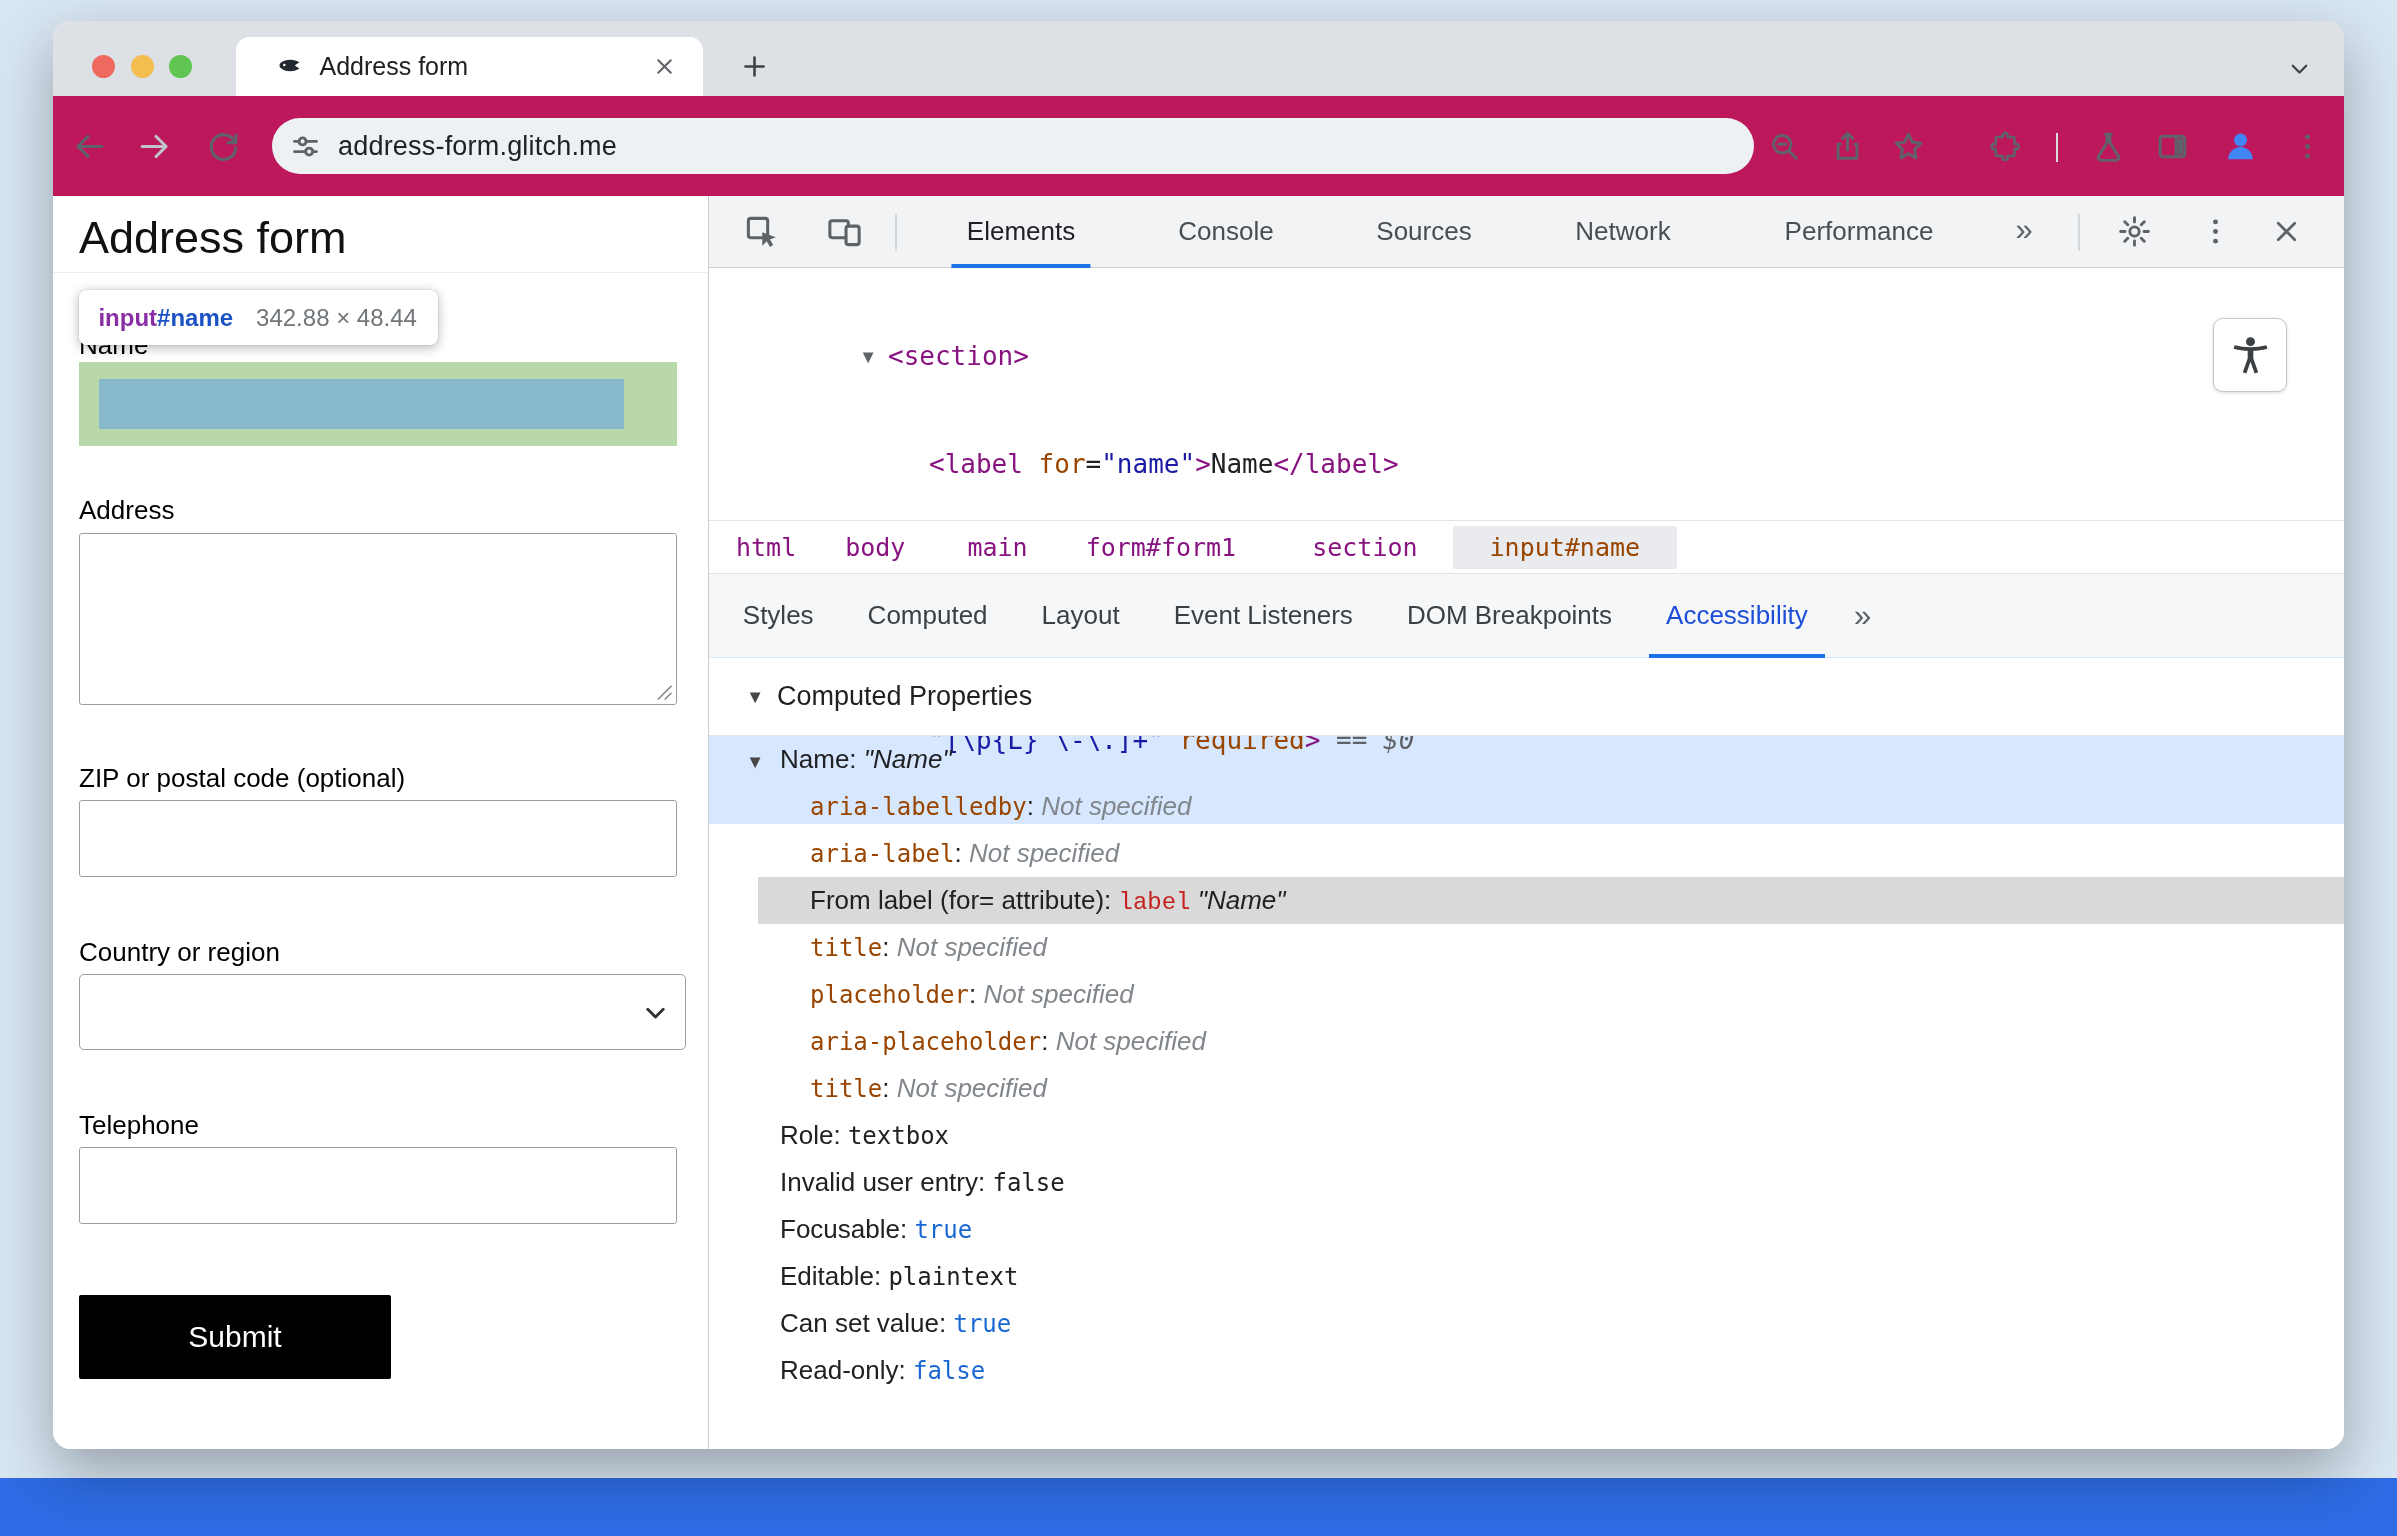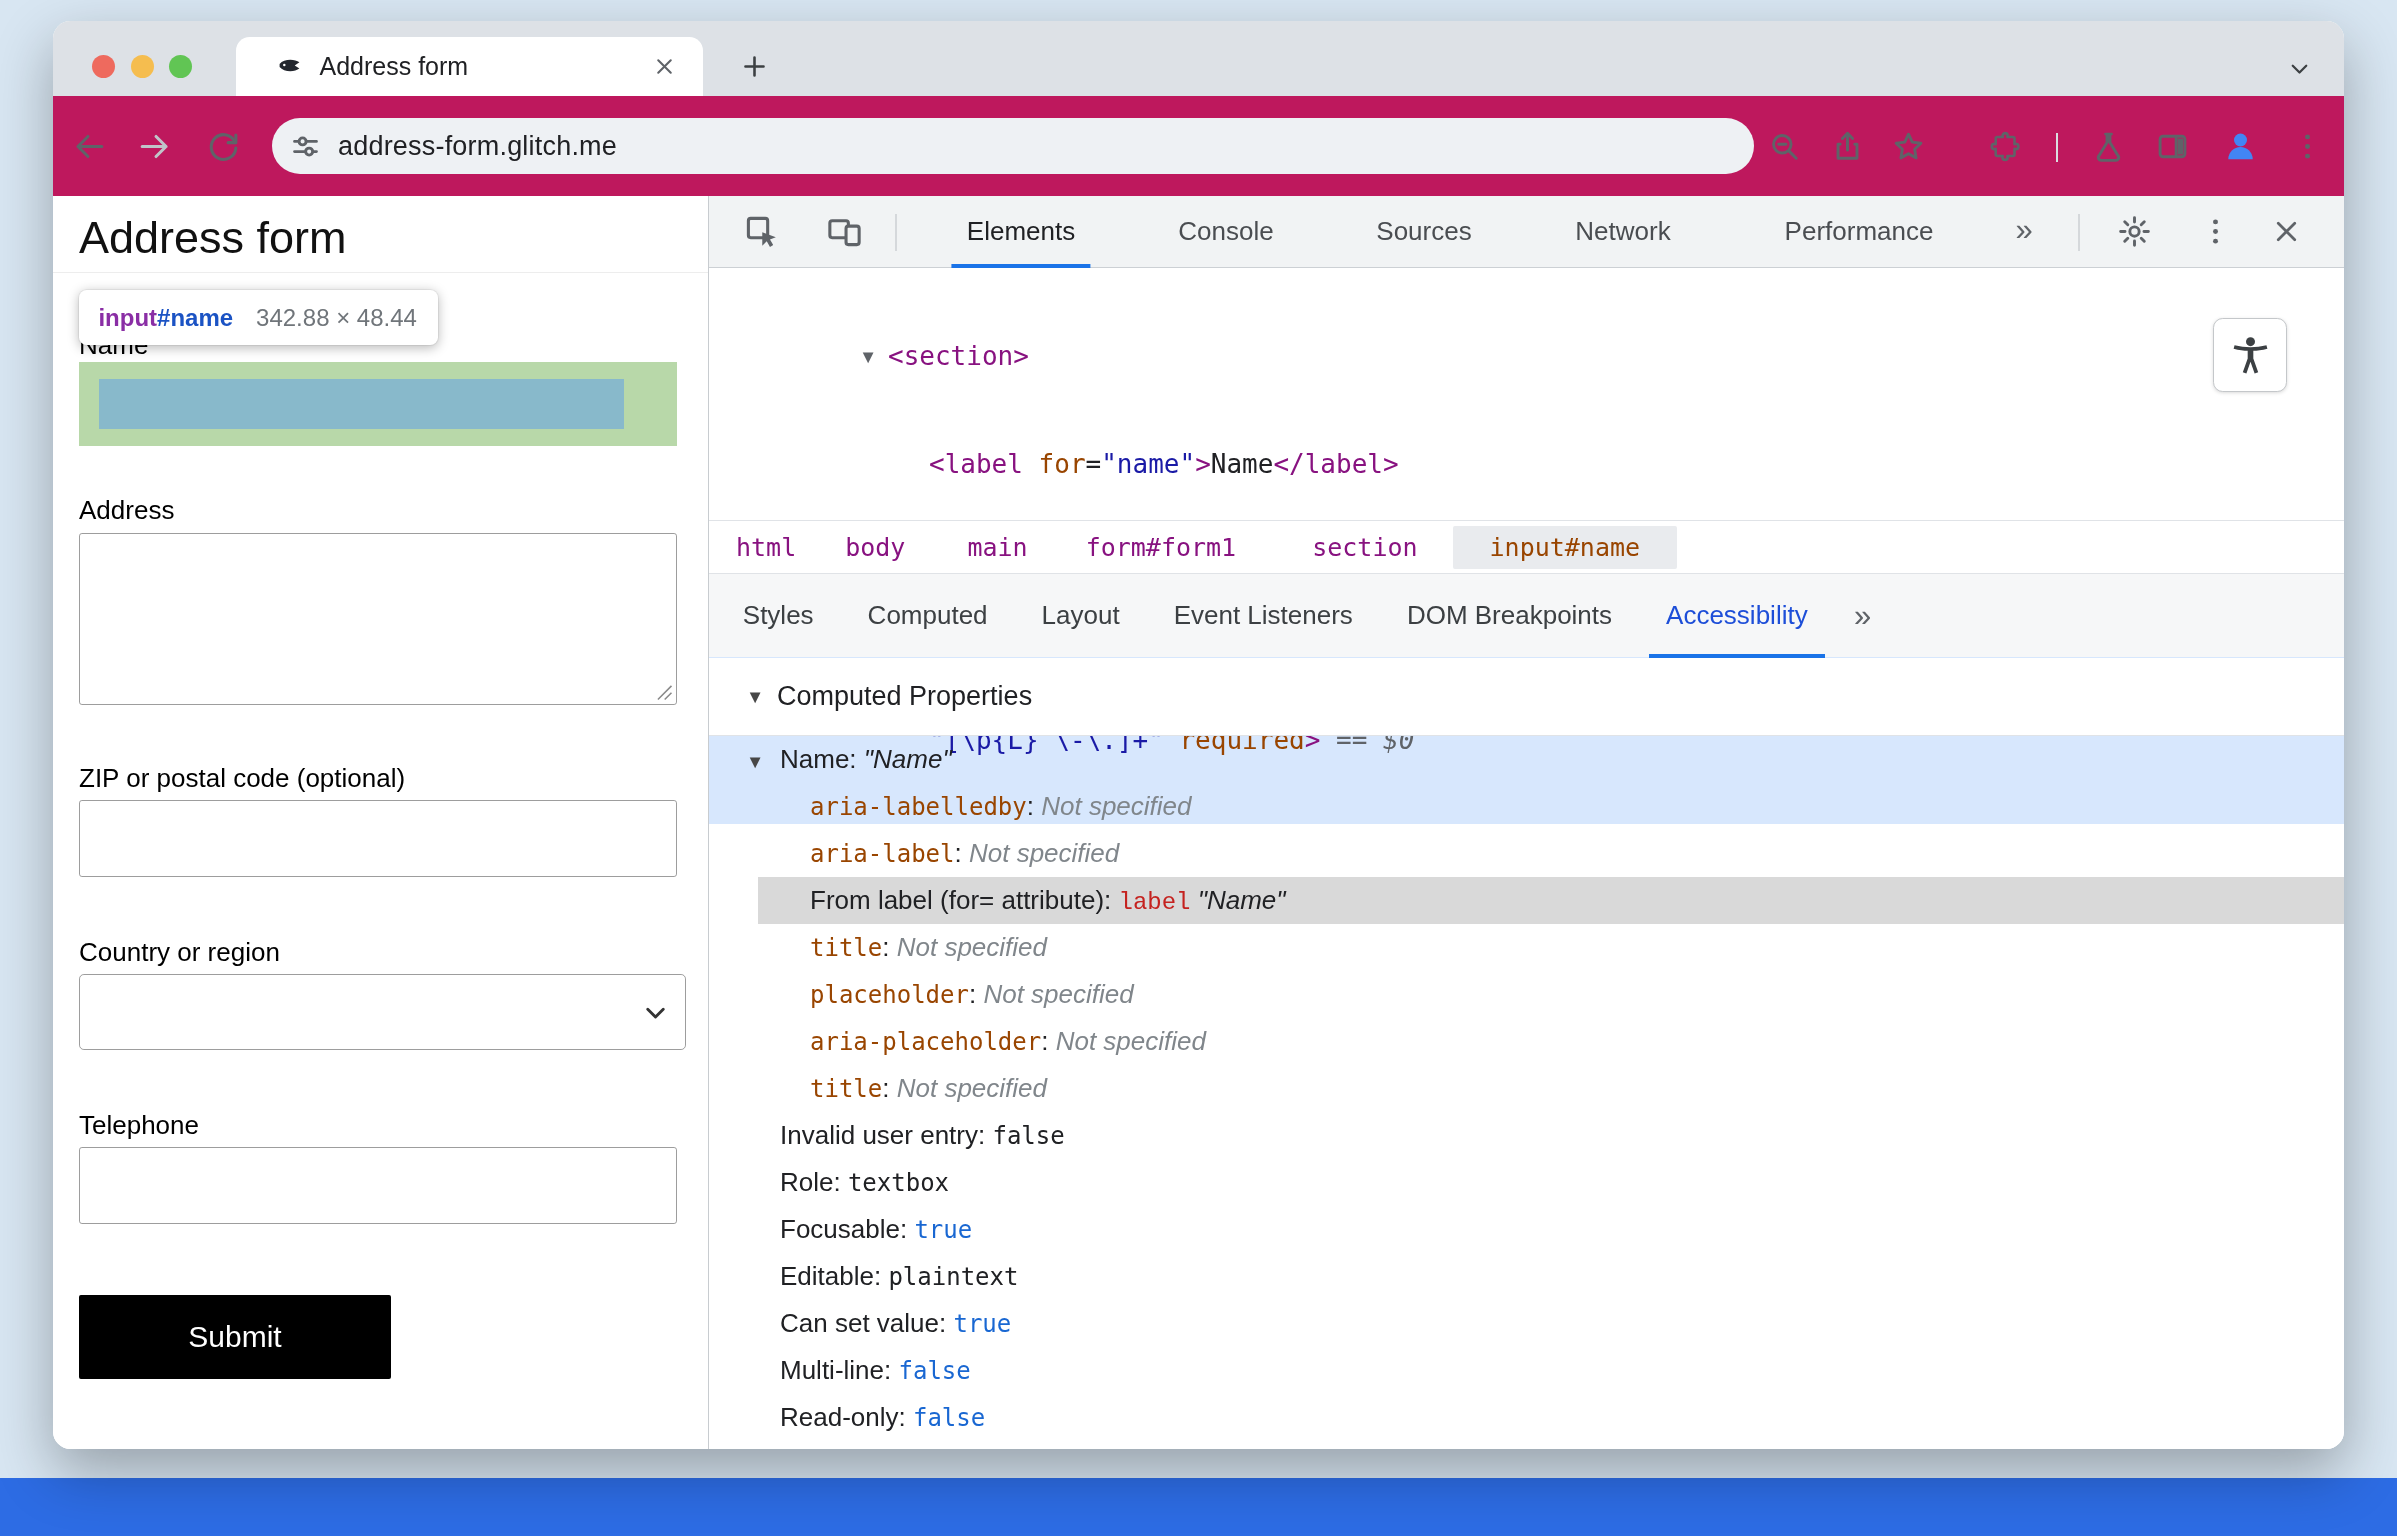--- a/index.html
+++ b/index.html
@@ -324,25 +324,24 @@
 
       <div class="axrows">
         <div class="axrow ind0"><span class="tw2">▼</span><span><span class="tk-s">Name: </span><span class="tk-iq">"Name"</span></span></div>
         <div class="axrow ind1"><span><span class="tk-an">aria-labelledby</span><span class="tk-s">: </span><span class="tk-ns">Not specified</span></span></div>
         <div class="axrow ind1"><span><span class="tk-an">aria-label</span><span class="tk-s">: </span><span class="tk-ns">Not specified</span></span></div>
         <div class="axrow hl"><span><span class="tk-s">From label (for= attribute): </span><span class="tk-mr">label</span><span class="tk-s"> </span><span class="tk-iq">"Name"</span></span></div>
         <div class="axrow ind1"><span><span class="tk-an">title</span><span class="tk-s">: </span><span class="tk-ns">Not specified</span></span></div>
         <div class="axrow ind1"><span><span class="tk-an">placeholder</span><span class="tk-s">: </span><span class="tk-ns">Not specified</span></span></div>
         <div class="axrow ind1"><span><span class="tk-an">aria-placeholder</span><span class="tk-s">: </span><span class="tk-ns">Not specified</span></span></div>
         <div class="axrow ind1"><span><span class="tk-an">title</span><span class="tk-s">: </span><span class="tk-ns">Not specified</span></span></div>
+        <div class="axrow ind2"><span><span class="tk-s">Role: </span><span class="tk-mc">textbox</span></span></div>
         <div class="axrow ind2"><span><span class="tk-s">Invalid user entry: </span><span class="tk-mc">false</span></span></div>
-        <div class="axrow ind2"><span><span class="tk-s">Role: </span><span class="tk-mc">textbox</span></span></div>
         <div class="axrow ind2"><span><span class="tk-s">Focusable: </span><span class="tk-mb">true</span></span></div>
         <div class="axrow ind2"><span><span class="tk-s">Editable: </span><span class="tk-mc">plaintext</span></span></div>
         <div class="axrow ind2"><span><span class="tk-s">Can set value: </span><span class="tk-mb">true</span></span></div>
-        <div class="axrow ind2"><span><span class="tk-s">Multi-line: </span><span class="tk-mb">false</span></span></div>
         <div class="axrow ind2"><span><span class="tk-s">Read-only: </span><span class="tk-mb">false</span></span></div>
       </div>
 
     </div>
   </div>
 </div>
 
 
 </body></html>

